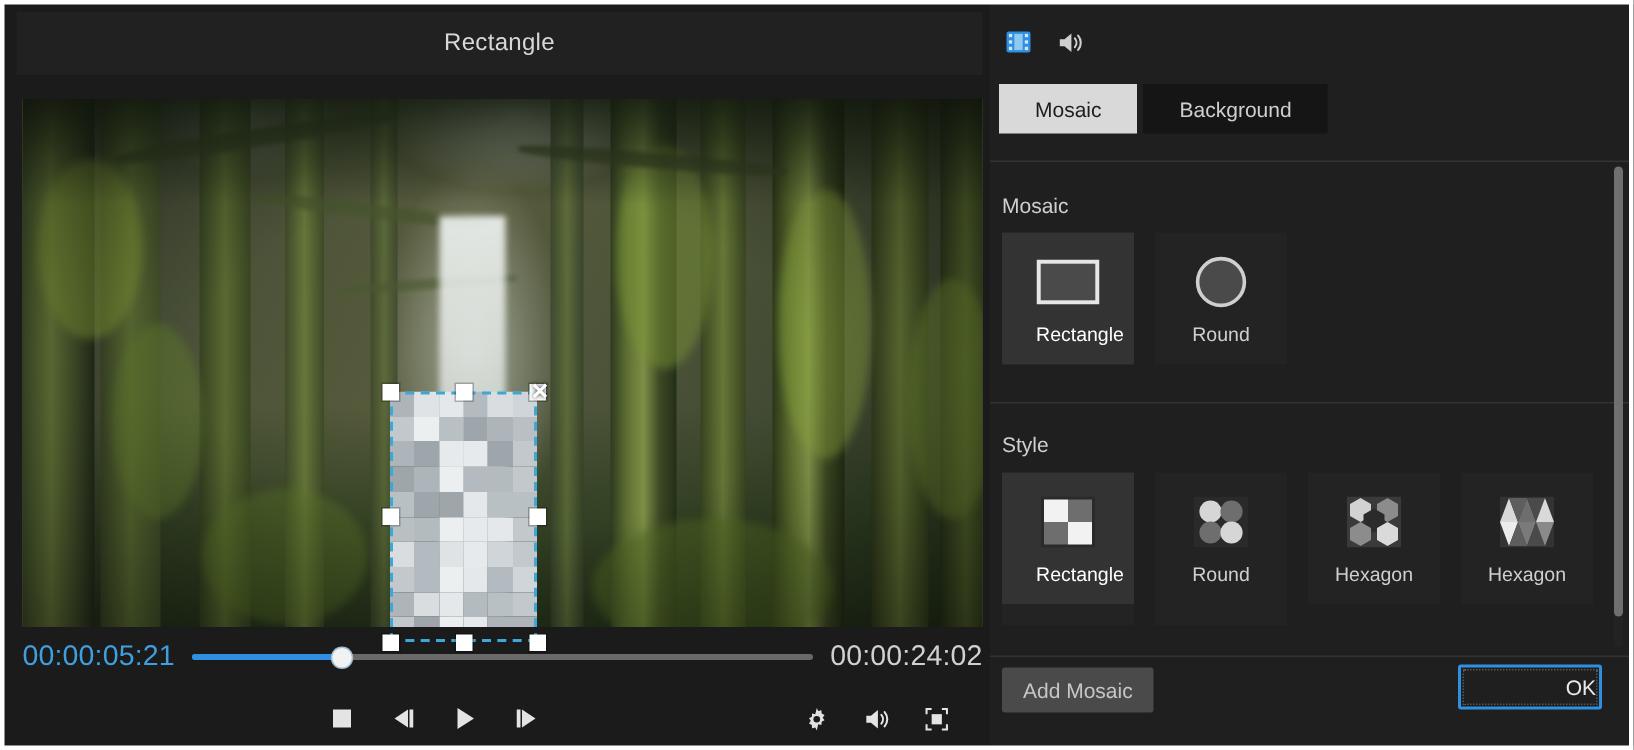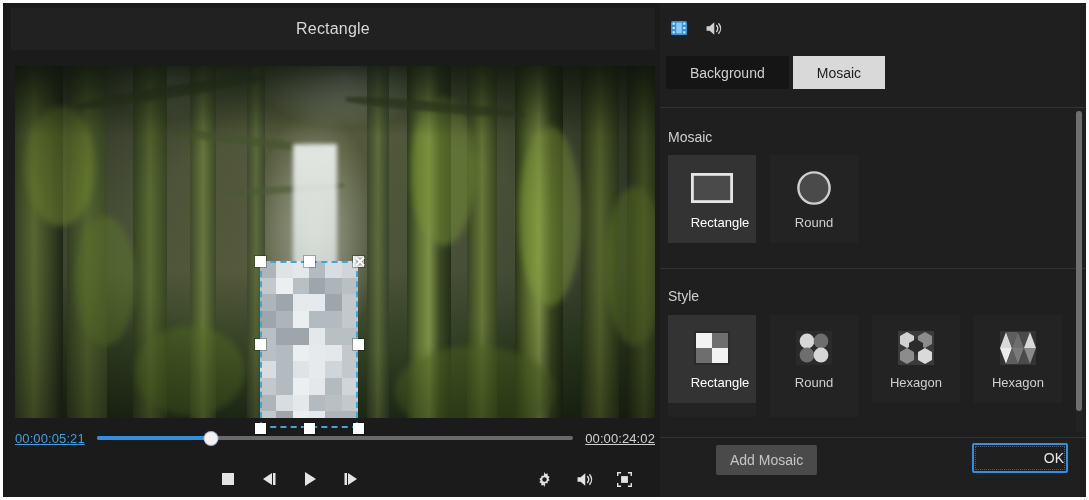--- a/index.html
+++ b/index.html
@@ -128,21 +128,21 @@
     cursor: pointer;
   }
 
   
   .scrub-row {
     position: absolute;
     left: 12px; top: 423px;
     width: 640px; height: 24px;
     display: flex; align-items: center;
   }
-  .tc { font-size: 13px; letter-spacing: .1px; white-space: nowrap; text-decoration: underline; }
+  .tc { font-size: 19px; letter-spacing: .1px; white-space: nowrap; }
   .tc-cur { color: #3f9fe0; }
   .tc-tot { color: #d0d0d0; }
   .track-wrap {
     position: relative;
     flex: 1;
     margin: 0 12px;
     height: 14px;
     display: flex; align-items: center;
   }
   .track {
@@ -271,21 +271,20 @@
   .pat { width: 36px; height: 34px; display: block; }
 
   .footer-bar {
     position: absolute; left: 0; right: 0; bottom: 3px;
     height: 62px;
   }
   .btn {
     position: absolute;
     font-family: inherit;
     cursor: pointer;
-    margin-left: 48px;
   }
   .btn-add {
     left: 8px; top: 13px;
     height: 30px; padding: 0 14px;
     background: #4a4a4a;
     color: #c6c6c6;
     border: none;
     font-size: 14px;
     border-radius: 2px;
   }
@@ -520,22 +519,22 @@
       <div class="mode-ic">
         <svg width="19" height="17" viewBox="0 0 24 22" fill="none">
           <path d="M3 8h4l6-5v16l-6-5H3z" fill="#cfcfcf"></path>
           <path d="M16 7.2a6 6 0 010 7.6" stroke="#cfcfcf" stroke-width="1.8" stroke-linecap="round"></path>
           <path d="M18.8 4.8a9.6 9.6 0 010 12.4" stroke="#cfcfcf" stroke-width="1.8" stroke-linecap="round"></path>
         </svg>
       </div>
     </div>
 
     <div class="tabs">
+      <button class="tab active">Mosaic</button>
       <button class="tab">Background</button>
-      <button class="tab active">Mosaic</button>
     </div>
 
     <div class="divider div-1"></div>
 
     <div class="section-label lbl-shape">Mosaic</div>
 
     <div class="tile-row row-shape">
       <div class="tile sel">
         <span class="tile-ic">
           <svg width="42" height="30" viewBox="0 0 42 30">

